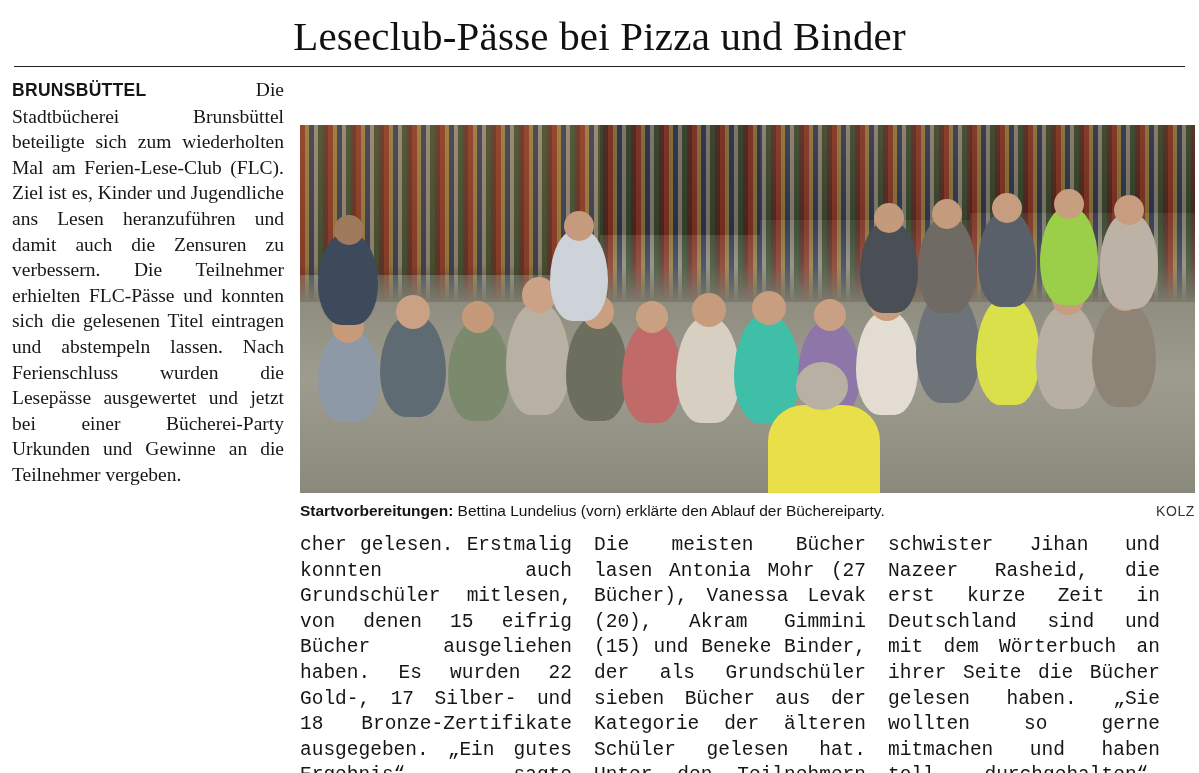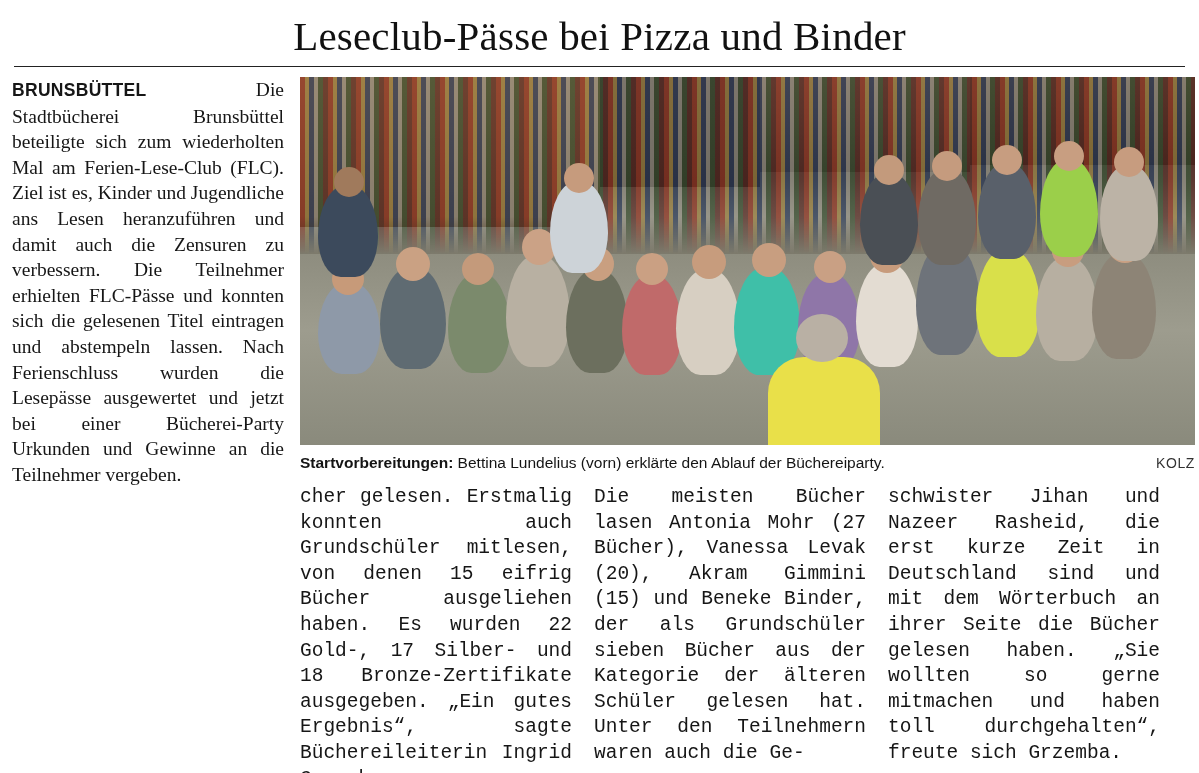--- a/index.html
+++ b/index.html
@@ -64,20 +64,21 @@
   }
   .lead-label {
     font-family: "Liberation Sans", sans-serif;
     font-weight: bold;
     font-size: 17.5px;
     letter-spacing: 0.3px;
   }
   .photo-wrap {
     position: relative;
     width: 100%;
+    margin-top: 48px;
   }
   .photo {
     position: relative;
     width: 100%;
     height: 368px;
     overflow: hidden;
     background: #4d5a4a;
   }
   
   .photo .bg {

